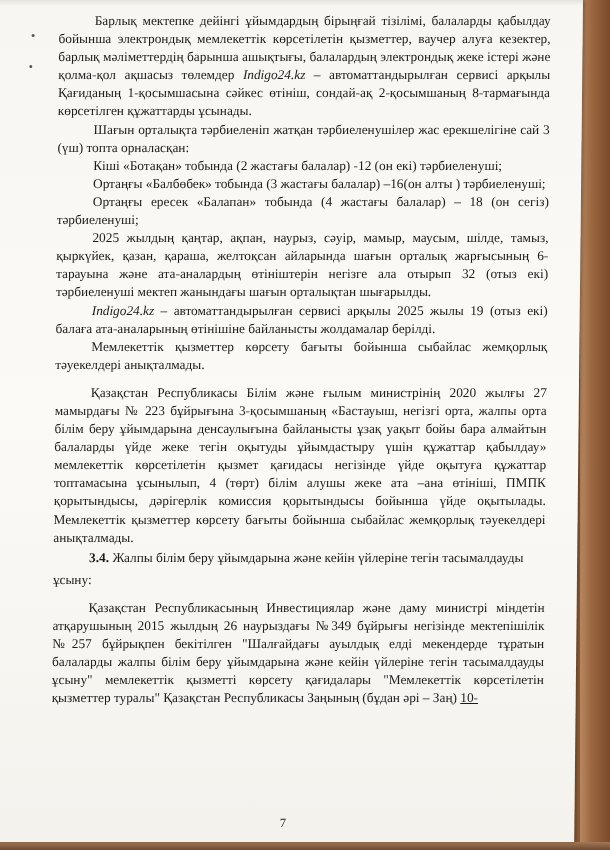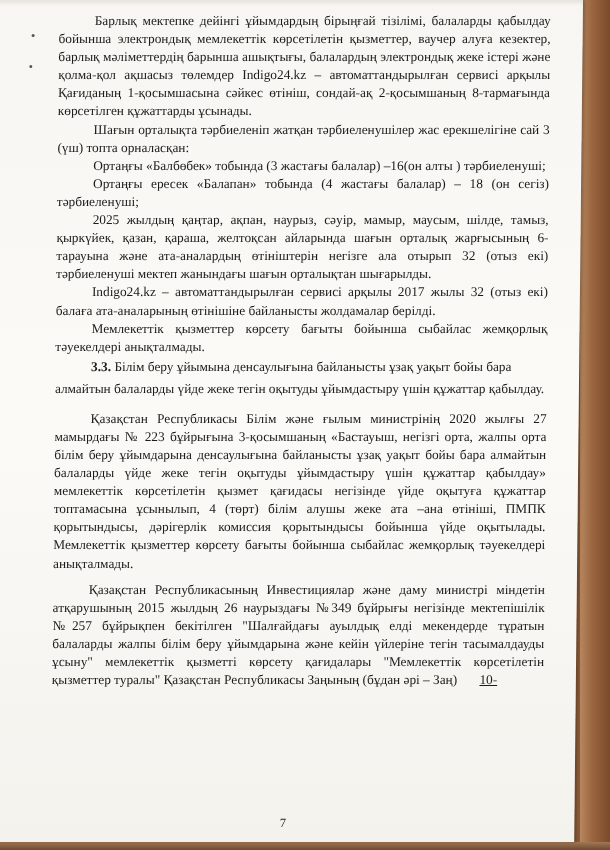--- a/index.html
+++ b/index.html
@@ -35,22 +35,22 @@
       font-size: 13.3px;
       line-height: 18.1px;
       text-align: justify;
     }
     .content p { margin: 0; }
     .indent { text-indent: 36px; }
     .gap { height: 8px; }
     .gap-lg { height: 10px; }
     .heading { text-indent: 36px; text-align: left; line-height: 22px; }
     .heading b { font-weight: bold; }
-    .italic { }
-    .underline { text-decoration: underline; margin-left: 19px; }
+    .italic { font-style: italic; }
+    .underline { text-decoration: underline; }
     .dot {
       position: absolute; width: 3px; height: 3px; border-radius: 50%;
       background: #555;
     }
     .page-number {
       position: absolute; left: 0; width: 583px; top: 816px;
       text-align: center; font-size: 12.5px; color: #222;
     }
   </style>
 </head>
@@ -63,33 +63,34 @@
   <div class="top-band"></div>
   <span class="dot" style="left:32px;top:34px;"></span>
   <span class="dot" style="left:30px;top:65px;"></span>
 
   <div class="content">
 
     <p class="indent"><span>Барлық мектепке дейінгі ұйымдардың бірыңғай тізілімі, балаларды қабылдау бойынша электрондық мемлекеттік көрсетілетін қызметтер, ваучер алуға кезектер, барлық мәліметтердің барынша ашықтығы, балалардың электрондық жеке істері және қолма-қол ақшасыз төлемдер </span><span class="italic">Indigo24.kz</span><span> – автоматтандырылған сервисі арқылы Қағиданың 1-қосымшасына сәйкес өтініш, сондай-ақ 2-қосымшаның 8-тармағында көрсетілген құжаттарды ұсынады.</span></p>
 
     <p class="indent">Шағын орталықта тәрбиеленіп жатқан тәрбиеленушілер жас ерекшелігіне сай 3 (үш) топта орналасқан:</p>
 
+    <p class="indent">Кіші «Ботақан» тобында (2 жастағы балалар) -12 (он екі) тәрбиеленуші;</p>
     <p class="indent">Ортаңғы «Балбөбек» тобында (3 жастағы балалар) –16(он алты ) тәрбиеленуші;</p>
     <p class="indent">Ортаңғы ересек «Балапан» тобында (4 жастағы балалар) – 18 (он сегіз) тәрбиеленуші;</p>
 
     <p class="indent">2025 жылдың қаңтар, ақпан, наурыз, сәуір, мамыр, маусым, шілде, тамыз, қыркүйек, қазан, қараша, желтоқсан айларында шағын орталық жарғысының 6-тарауына және ата-аналардың өтініштерін негізге ала отырып 32 (отыз екі) тәрбиеленуші мектеп жанындағы шағын орталықтан шығарылды.</p>
 
-    <p class="indent"><span class="italic">Indigo24.kz</span><span> – автоматтандырылған сервисі арқылы 2017 жылы 32 (отыз екі) балаға ата-аналарының өтінішіне байланысты жолдамалар берілді.</span></p>
+    <p class="indent"><span class="italic">Indigo24.kz</span><span> – автоматтандырылған сервисі арқылы 2025 жылы 19 (отыз екі) балаға ата-аналарының өтінішіне байланысты жолдамалар берілді.</span></p>
 
     <p class="indent">Мемлекеттік қызметтер көрсету бағыты бойынша сыбайлас жемқорлық тәуекелдері анықталмады.</p>
 
-    <p class="heading"><b>3.3.</b><span> Білім беру ұйымына денсаулығына байланысты ұзақ уақыт бойы бара алмайтын балаларды үйде жеке тегін оқытуды ұйымдастыру үшін құжаттар қабылдау.</span></p>
 
     <div class="gap-lg"></div>
     <p class="indent">Қазақстан Республикасы Білім және ғылым министрінің 2020 жылғы 27 мамырдағы № 223 бұйрығына 3-қосымшаның «Бастауыш, негізгі орта, жалпы орта білім беру ұйымдарына денсаулығына байланысты ұзақ уақыт бойы бара алмайтын балаларды үйде жеке тегін оқытуды ұйымдастыру үшін құжаттар қабылдау» мемлекеттік көрсетілетін қызмет қағидасы негізінде үйде оқытуға құжаттар топтамасына ұсынылып, 4 (төрт) білім алушы жеке ата –ана өтініші, ПМПК қорытындысы, дәрігерлік комиссия қорытындысы бойынша үйде оқытылады. Мемлекеттік қызметтер көрсету бағыты бойынша сыбайлас жемқорлық тәуекелдері анықталмады.</p>
 
+    <p class="heading"><b>3.4.</b><span> Жалпы білім беру ұйымдарына және кейін үйлеріне тегін тасымалдауды ұсыну:</span></p>
 
     <div class="gap"></div>
     <p class="indent"><span>Қазақстан Республикасының Инвестициялар және даму министрі міндетін атқарушының 2015 жылдың 26 наурыздағы №349 бұйрығы негізінде мектепішілік №257 бұйрықпен бекітілген "Шалғайдағы ауылдық елді мекендерде тұратын балаларды жалпы білім беру ұйымдарына және кейін үйлеріне тегін тасымалдауды ұсыну" мемлекеттік қызметті көрсету қағидалары "Мемлекеттік көрсетілетін қызметтер туралы" Қазақстан Республикасы Заңының (бұдан әрі – Заң) </span><span class="underline">10-</span></p>
   </div>
 
   <div class="page-number">7</div>
 </div>
 
 </body></html>

